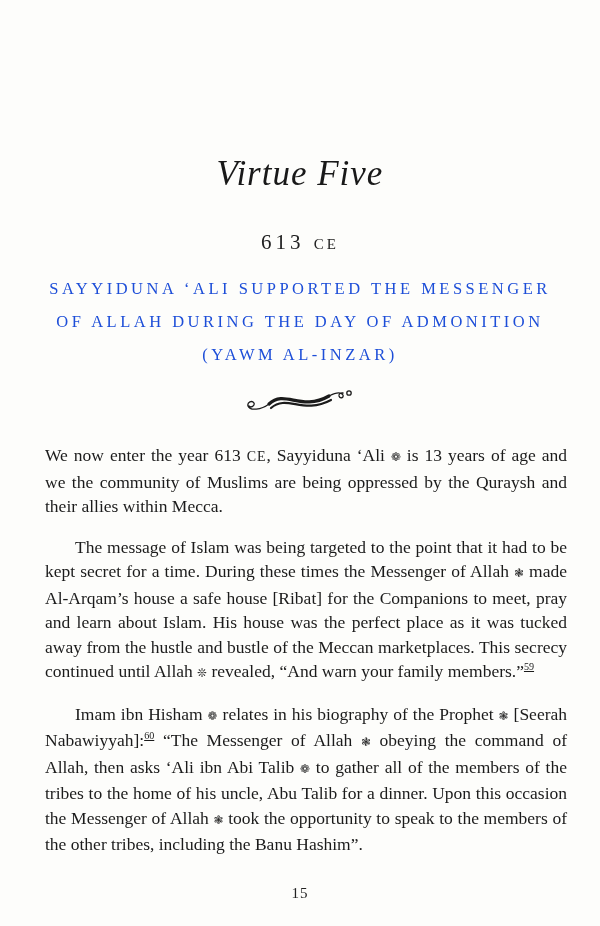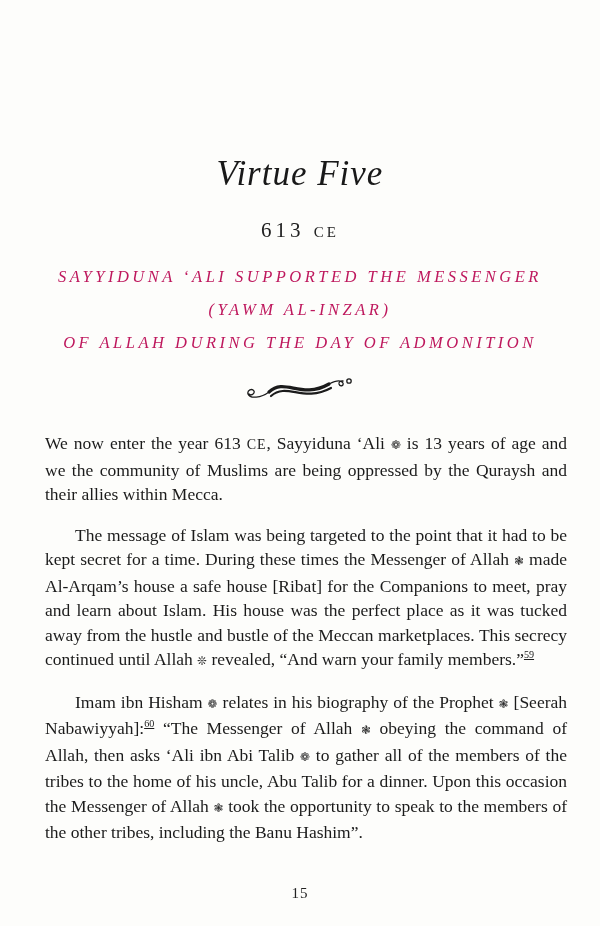--- a/index.html
+++ b/index.html
@@ -19,37 +19,36 @@
   .title {
     text-align: center;
     font-style: italic;
     font-size: 35px;
     margin-top: 142px;
     letter-spacing: 1px;
     color: #191919;
   }
   .date {
     text-align: center;
-    margin-top: 24px;
+    margin-top: 36px;
     font-size: 21px;
     letter-spacing: 4px;
     color: #222;
   }
   .date .era {
     font-size: 15px;
     letter-spacing: 3px;
   }
   .heading {
     text-align: center;
     margin-top: 17px;
     font-size: 16.5px;
     letter-spacing: 3.5px;
     line-height: 33px;
-    color: #be185d;
-    font-style: italic;
+    color: #1d4ed8;
   }
   .ornament-wrap {
     text-align: center;
     margin-top: 12px;
     height: 36px;
   }
   .body-text {
     margin-top: 24px;
     font-size: 17.5px;
     line-height: 24.5px;
@@ -82,22 +81,22 @@
 
   <div class="title">Virtue Five</div>
 
   <div class="date">
     <span>613</span>
     <span class="era">CE</span>
   </div>
 
   <div class="heading">
     <div>SAYYIDUNA ‘ALI SUPPORTED THE MESSENGER</div>
+    <div>OF ALLAH DURING THE DAY OF ADMONITION</div>
     <div>(YAWM AL-INZAR)</div>
-    <div>OF ALLAH DURING THE DAY OF ADMONITION</div>
   </div>
 
   <div class="ornament-wrap">
     <svg width="126" height="34" viewBox="0 0 126 34" aria-hidden="true">
       <g fill="none" stroke="#1b1b1b" stroke-linecap="round">
         <path d="M32 21 C 48 6, 64 29, 92 13" stroke-width="3.2"></path>
         <path d="M34 25 C 50 11, 66 32, 94 17" stroke-width="2.2"></path>
         <path d="M32 21 C 24 27, 13 28, 11 23 C 10 19, 15 17, 17 20 C 18 23, 14 25, 12 23" stroke-width="1.3"></path>
         <path d="M92 13 C 98 10, 104 9, 106 12 C 107 15, 103 16, 102 13 C 101.5 11, 104 9.5, 106 10" stroke-width="1.3"></path>
         <circle cx="112" cy="10" r="2.2" stroke-width="1.3"></circle>

